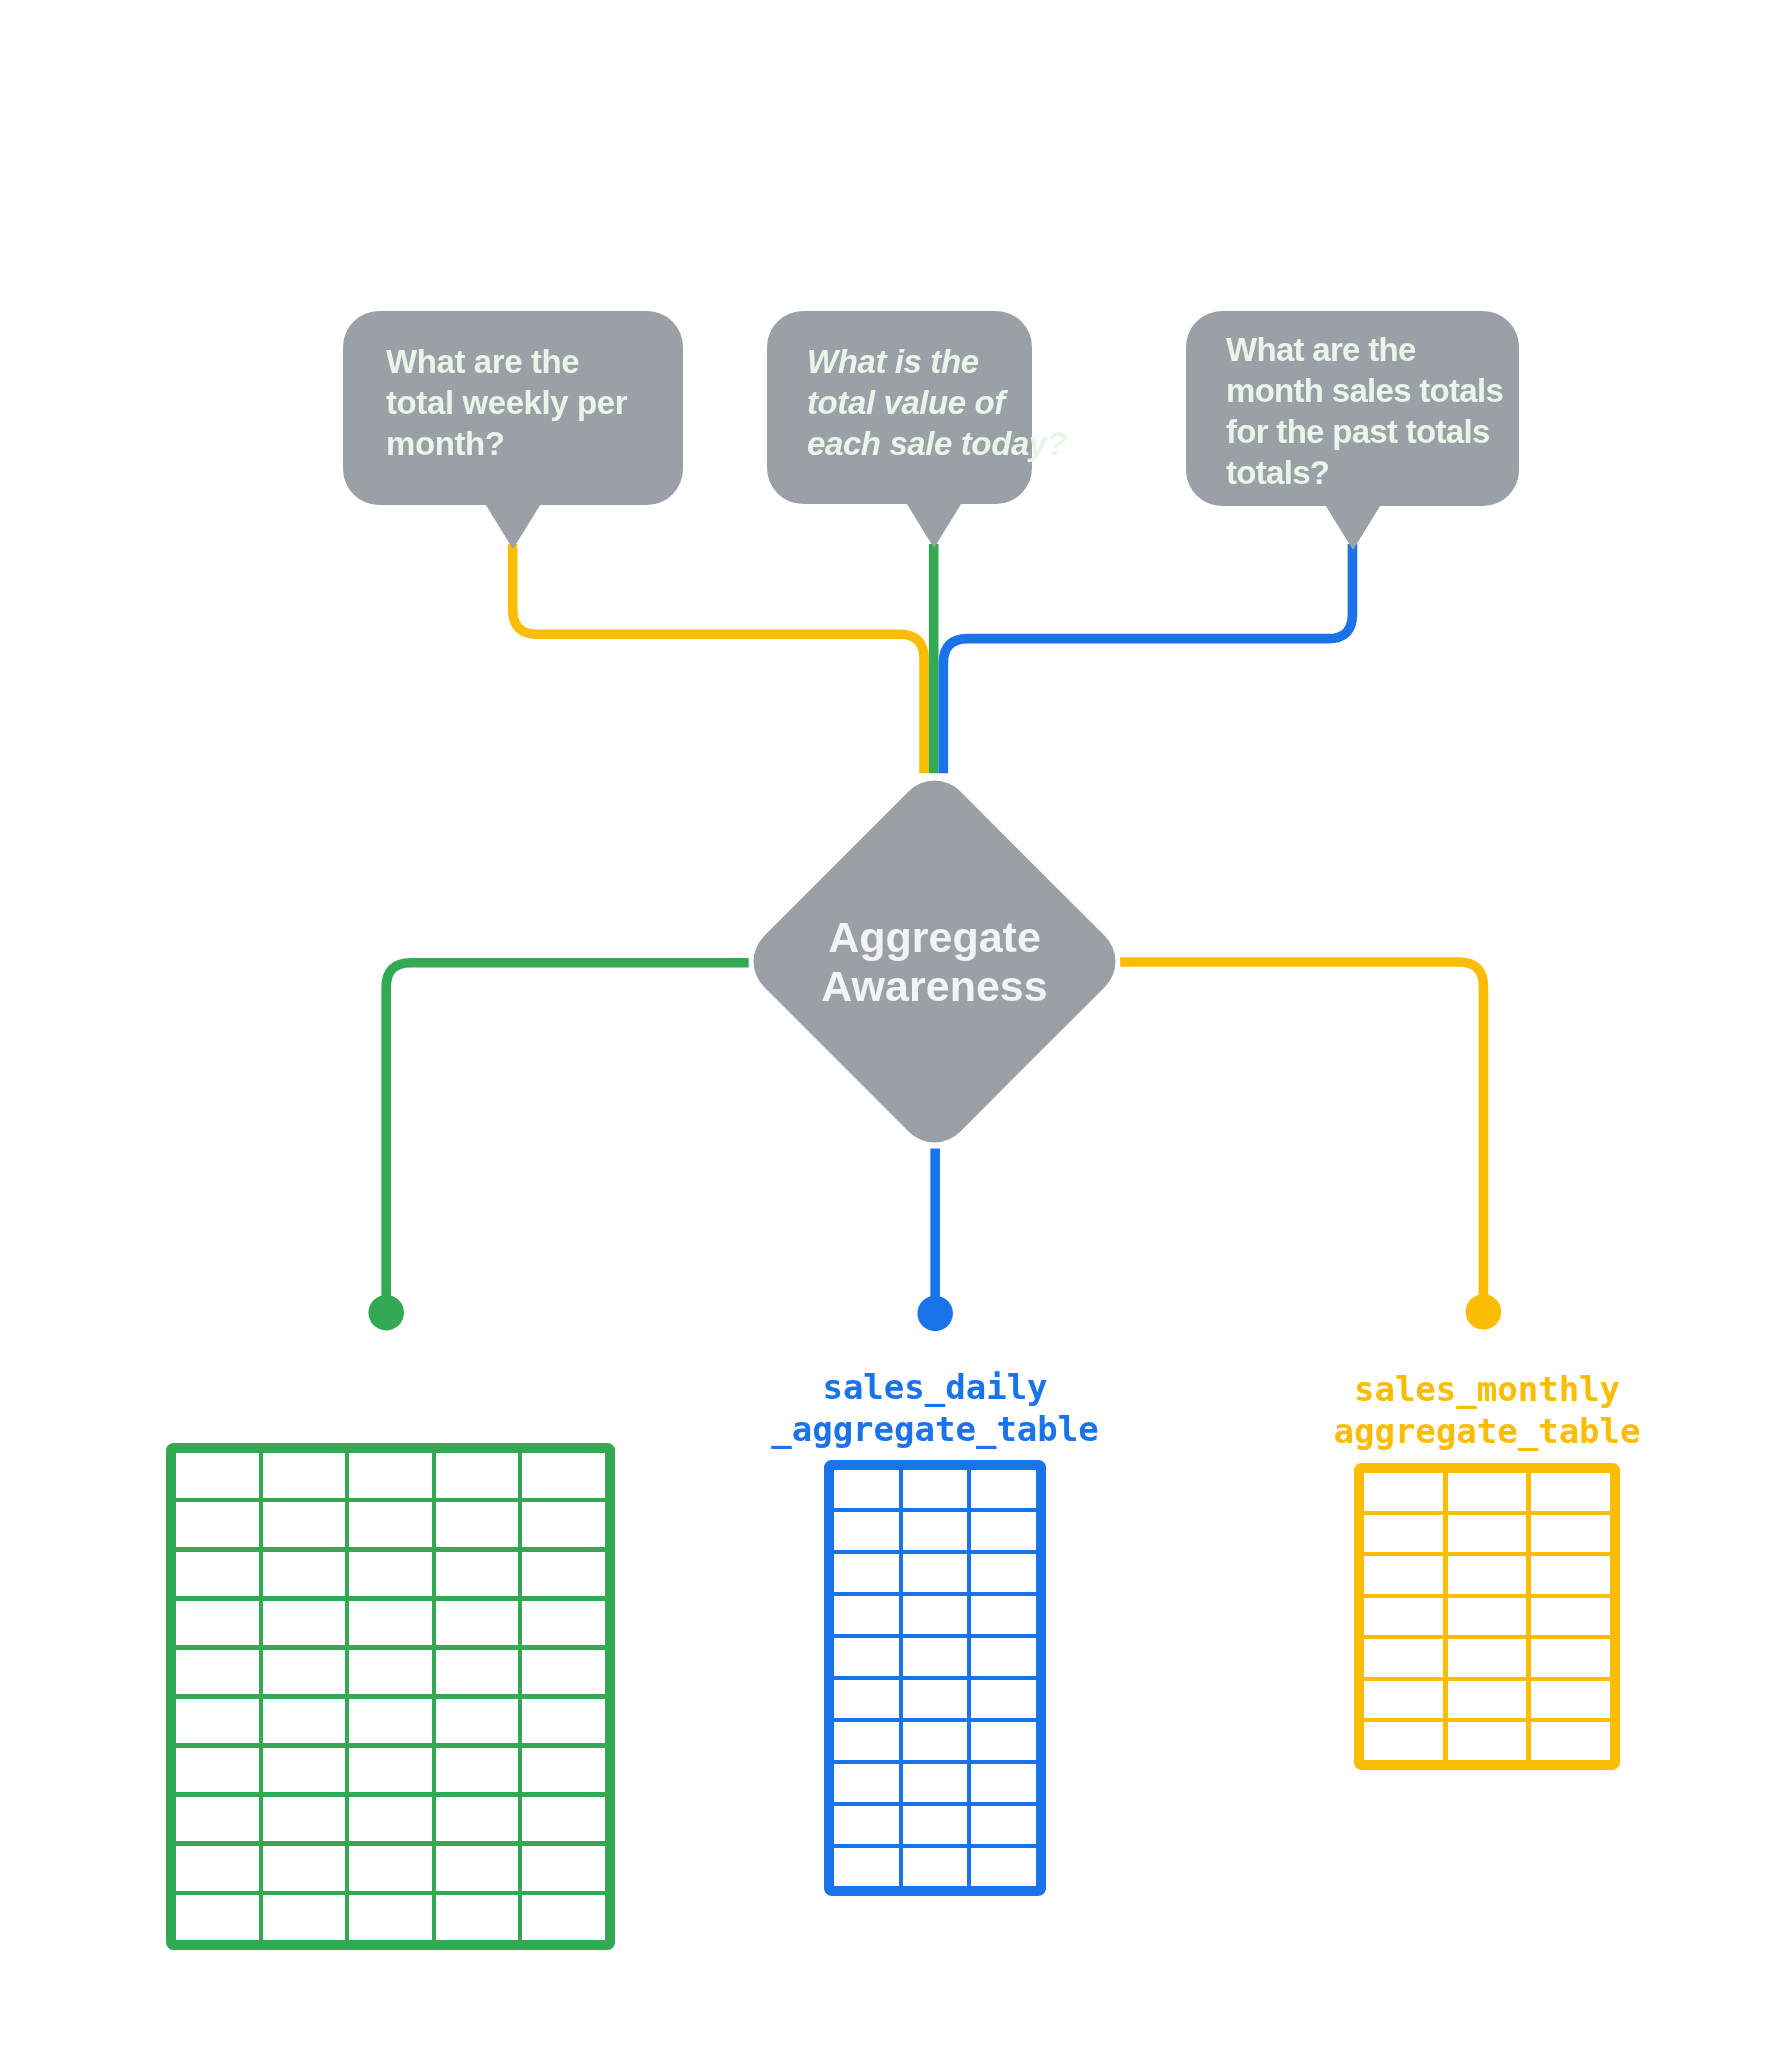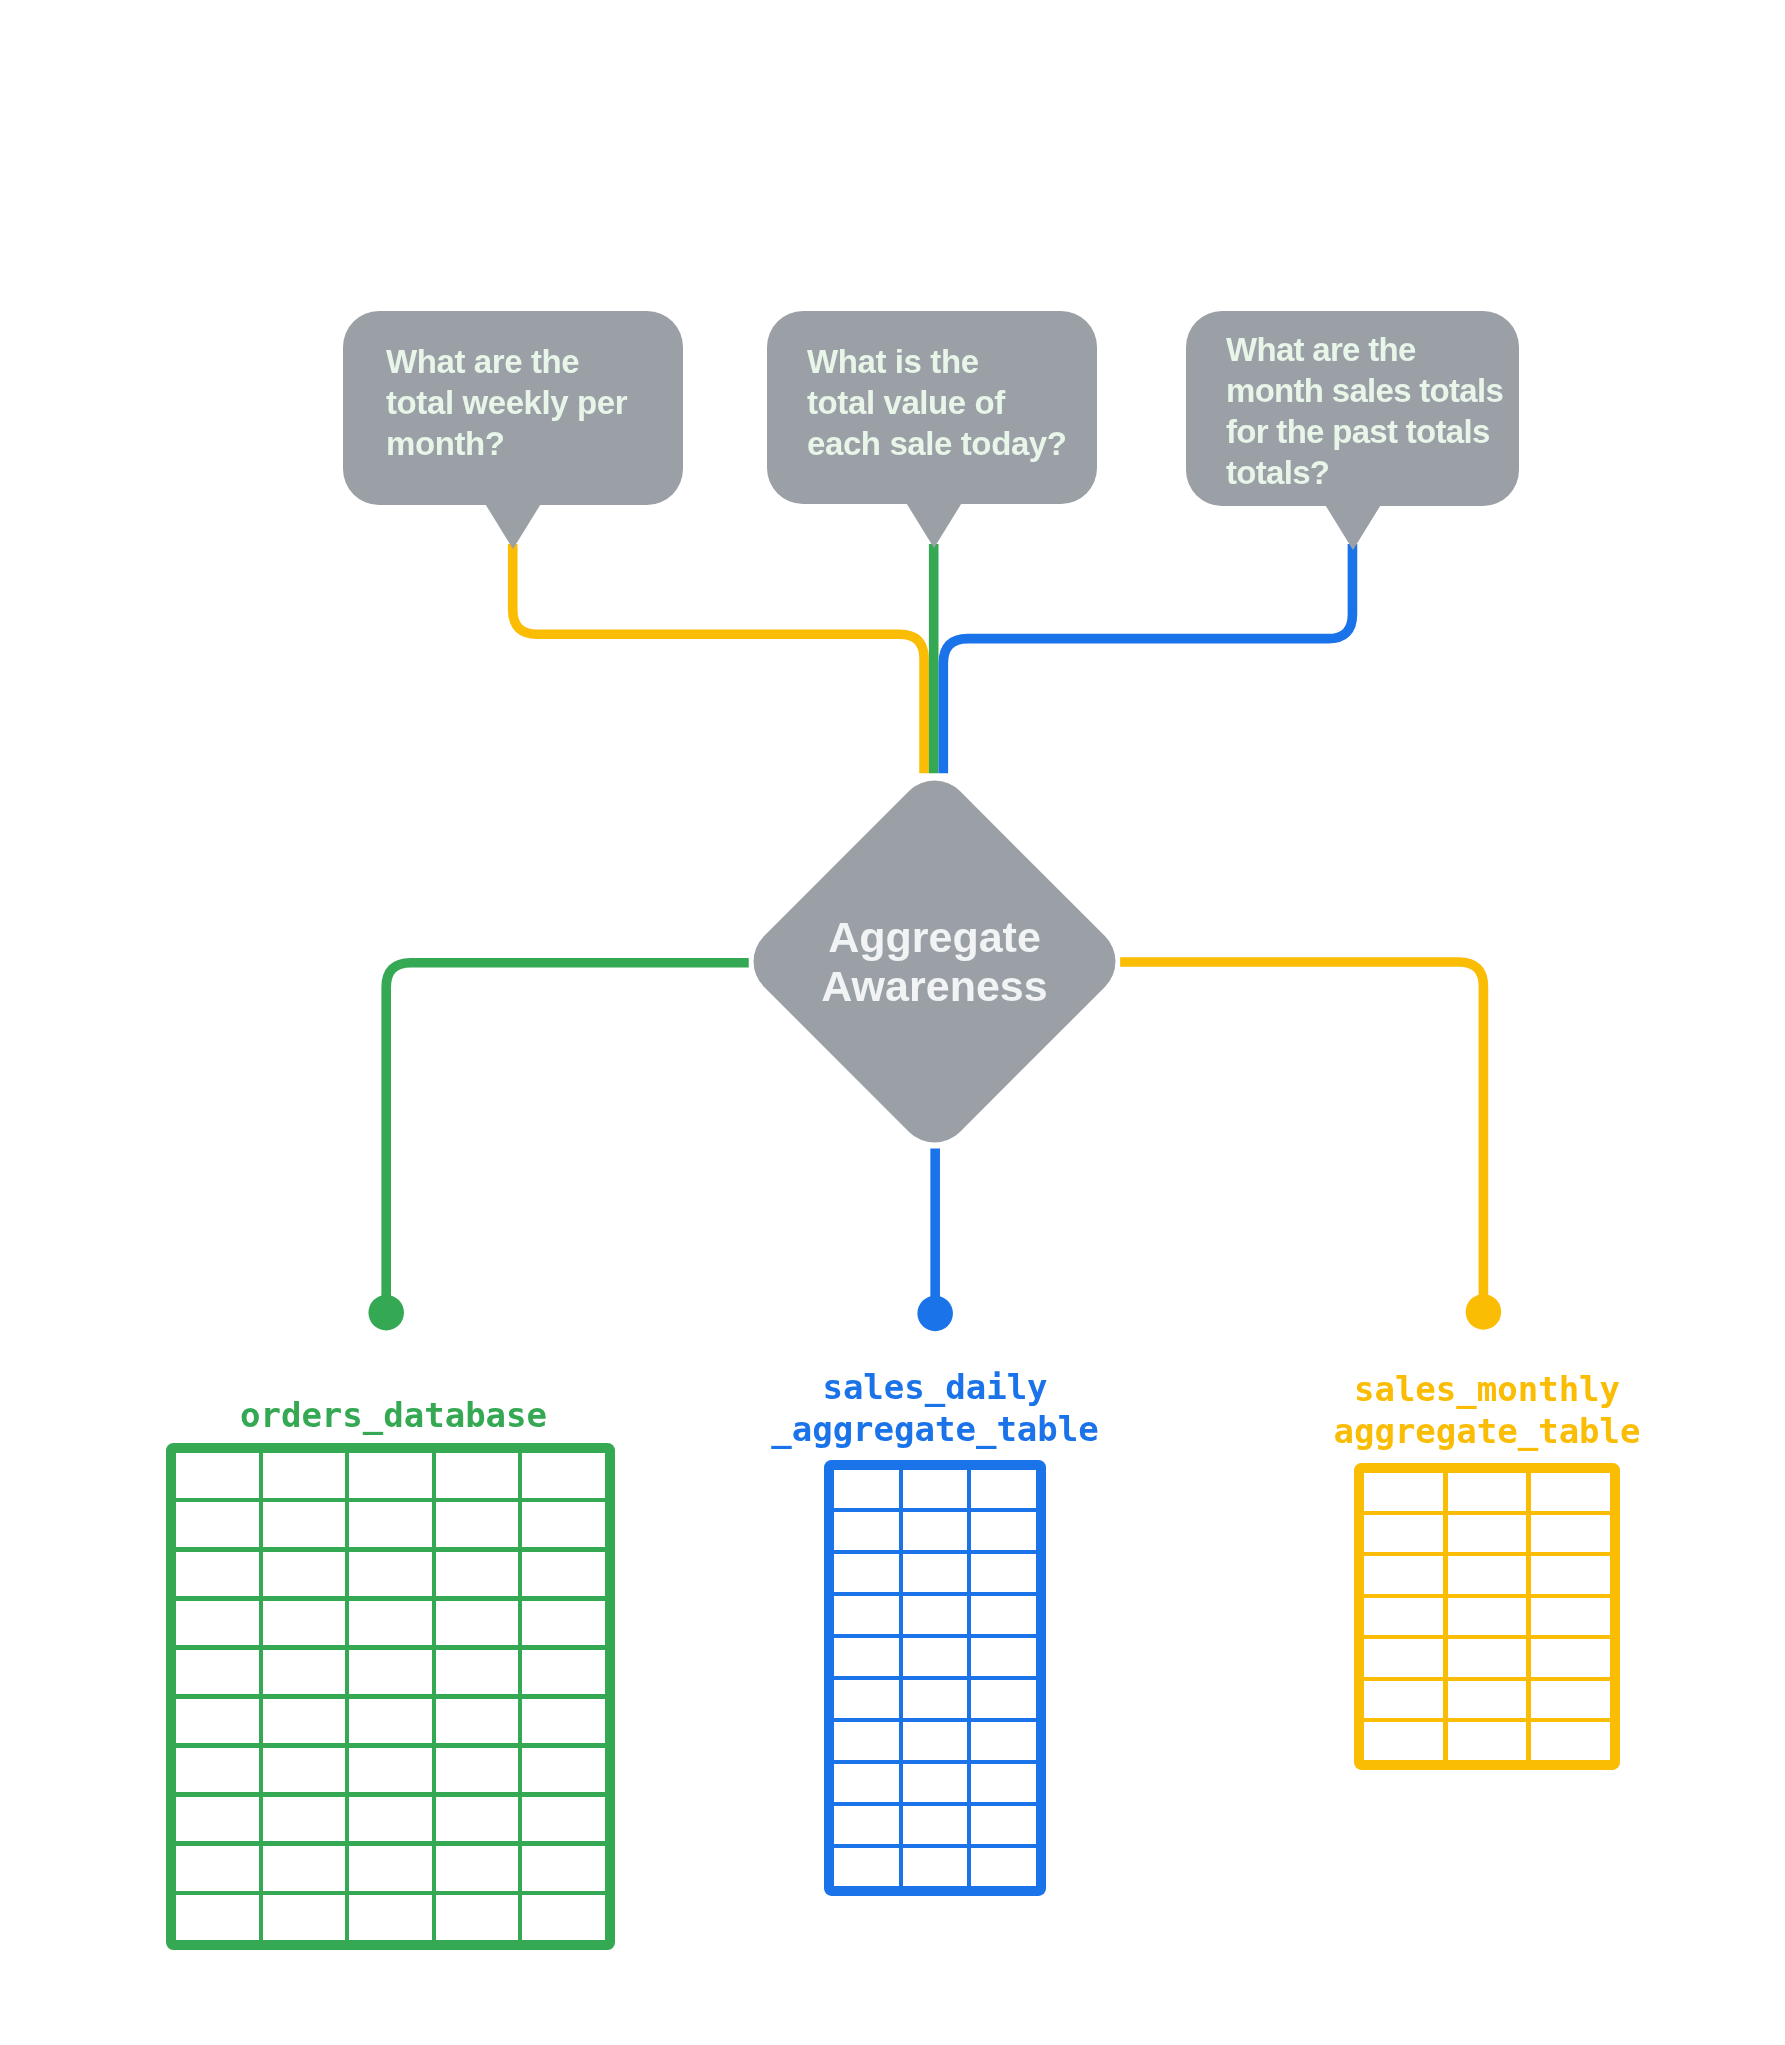--- a/index.html
+++ b/index.html
@@ -28,21 +28,21 @@
   .bubble .line{white-space:nowrap;}
   .tail{
     position:absolute;
     width:0;height:0;
     border-left:29px solid transparent;
     border-right:29px solid transparent;
     border-top:47px solid #9AA0A6;
   }
   #bubble-monthly{left:343px;top:311px;width:340px;height:194px;padding:30px 22px 0 43px;}
   #bubble-monthly .tail{left:141px;top:191px;}
-  #bubble-daily{left:767px;top:311px;width:330px;height:193px;padding:30px 13px 0 40px;}
+  #bubble-daily{left:767px;top:311px;width:265px;height:193px;padding:30px 13px 0 40px;font-style:italic;}
   #bubble-daily .tail{left:138px;top:190px;}
   #bubble-weekly{left:1186px;top:311px;width:333px;height:195px;padding:18px 15px 0 40px;letter-spacing:-0.7px;}
   #bubble-weekly .tail{left:138px;top:192px;}
 
   
   .diamond{
     position:absolute;
     left:796px;top:823px;width:277px;height:277px;
     background:#9AA0A6;
     border-radius:36px;
@@ -126,23 +126,20 @@
       <div class="line">totals?</div>
     </div>
 
   <div class="diamond">
     <div class="diamond-label">
         <div class="line">Aggregate</div>
         <div class="line">Awareness</div>
       </div>
   </div>
 
-  <div class="table-label" id="label-orders" style="color: rgb(52, 168, 83);">
-      <div class="line">orders_database</div>
-    </div>
   <div class="table-label" id="label-monthly" style="color: rgb(251, 188, 4);">
       <div class="line">sales_monthly</div>
       <div class="line">aggregate_table</div>
     </div>
   <div class="table-label" id="label-daily" style="color: rgb(26, 115, 232);">
       <div class="line">sales_daily</div>
       <div class="line">_aggregate_table</div>
     </div>
 
   <div class="table-grid" id="table-orders" style="grid-template-columns: repeat(5, 1fr); grid-template-rows: repeat(10, 1fr); background-color: rgb(52, 168, 83);">

